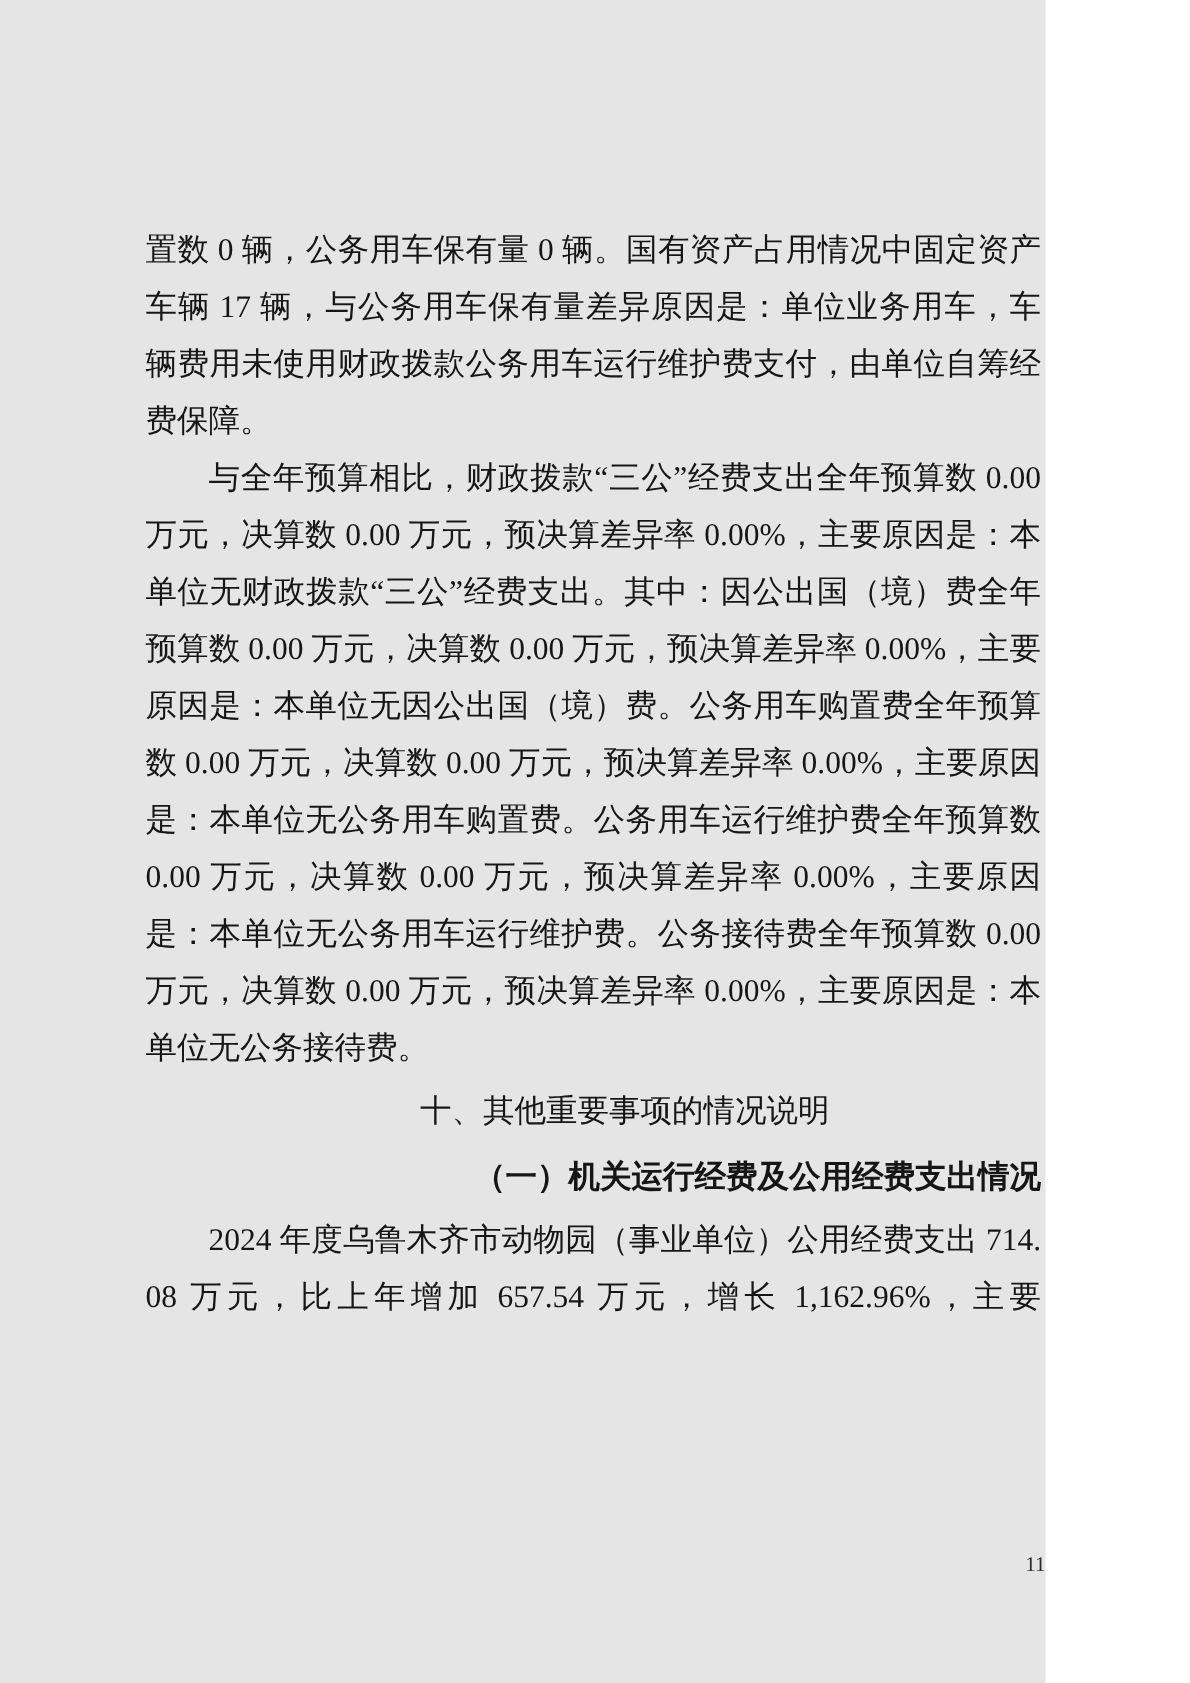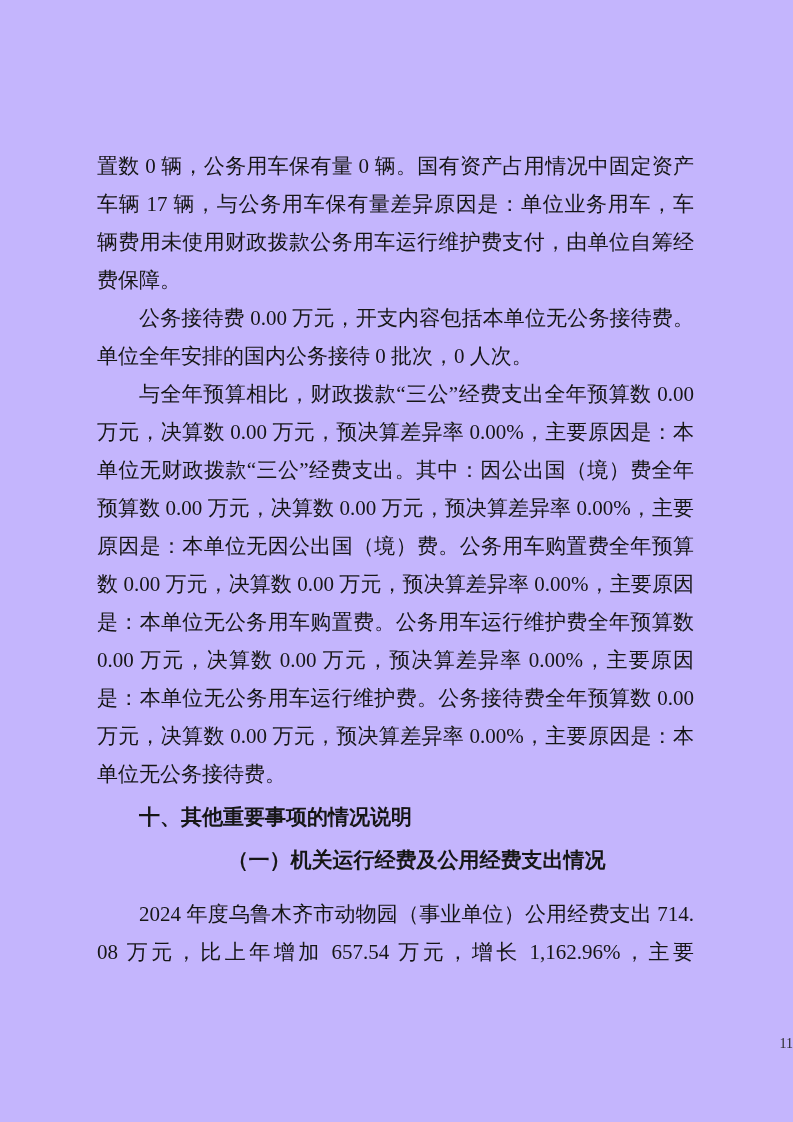--- a/index.html
+++ b/index.html
@@ -2,23 +2,23 @@
 <html><head>
 <meta charset="utf-8">
 <style>
   html, body {
     margin: 0;
     padding: 0;
     background: #ffffff;
   }
   .page {
     position: relative;
-    width: 793px;
+    width: 697px;
     height: 1122px;
-    background: #c4b5fd;
+    background: #e5e5e5;
     overflow: hidden;
     font-family: "Liberation Serif", "DejaVu Serif", serif;
     color: #161616;
   }
   .content {
     position: absolute;
     left: 97px;
     top: 147px;
     width: 597px;
   }
@@ -30,31 +30,31 @@
     word-break: break-all;
   }
   .content p.indent {
     text-indent: 2em;
   }
   .content p.jlast {
     text-align-last: justify;
   }
   .content p.heading-hei {
     font-family: "Liberation Sans", "DejaVu Sans", sans-serif;
-    font-weight: bold;
+    font-weight: normal;
     text-indent: 2em;
     margin-top: 5px;
     margin-bottom: 5px;
-    text-align: left;
+    text-align: center;
   }
   .content p.heading-kai {
     font-weight: bold;
     text-indent: 2em;
-    margin-bottom: 16px;
-    text-align: center;
+    margin-bottom: 4px;
+    text-align: right;
   }
   .content b.lead {
     font-weight: normal;
   }
   .page-number {
     position: absolute;
     top: 1036px;
     left: 0;
     width: 100%;
     text-align: right;
@@ -62,20 +62,19 @@
     font-family: "Liberation Serif", "DejaVu Serif", serif;
     color: #2a2a2a;
   }
 </style>
 </head>
 <body>
 
 <div class="page">
   <div class="content" id="content">
       <p class="">置数 0 辆，公务用车保有量 0 辆。国有资产占用情况中固定资产车辆 17 辆，与公务用车保有量差异原因是：单位业务用车，车辆费用未使用财政拨款公务用车运行维护费支付，由单位自筹经费保障。</p>
-      <p class="indent">公务接待费 0.00 万元，开支内容包括本单位无公务接待费。单位全年安排的国内公务接待 0 批次，0 人次。</p>
       <p class="indent"><b class="lead">与全年预算相比，</b>财政拨款“三公”经费支出全年预算数 0.00 万元，决算数 0.00 万元，预决算差异率 0.00%，主要原因是：本单位无财政拨款“三公”经费支出。其中：因公出国（境）费全年预算数 0.00 万元，决算数 0.00 万元，预决算差异率 0.00%，主要原因是：本单位无因公出国（境）费。公务用车购置费全年预算数 0.00 万元，决算数 0.00 万元，预决算差异率 0.00%，主要原因是：本单位无公务用车购置费。公务用车运行维护费全年预算数 0.00 万元，决算数 0.00 万元，预决算差异率 0.00%，主要原因是：本单位无公务用车运行维护费。公务接待费全年预算数 0.00 万元，决算数 0.00 万元，预决算差异率 0.00%，主要原因是：本单位无公务接待费。</p>
       <p class="heading-hei">十、其他重要事项的情况说明</p>
       <p class="heading-kai">（一）机关运行经费及公用经费支出情况</p>
       <p class="indent jlast">2024 年度乌鲁木齐市动物园（事业单位）公用经费支出 714.08 万元，比上年增加 657.54 万元，增长 1,162.96%，主要</p>
     </div>
   <div class="page-number">11</div>
 </div>
 
 </body></html>

